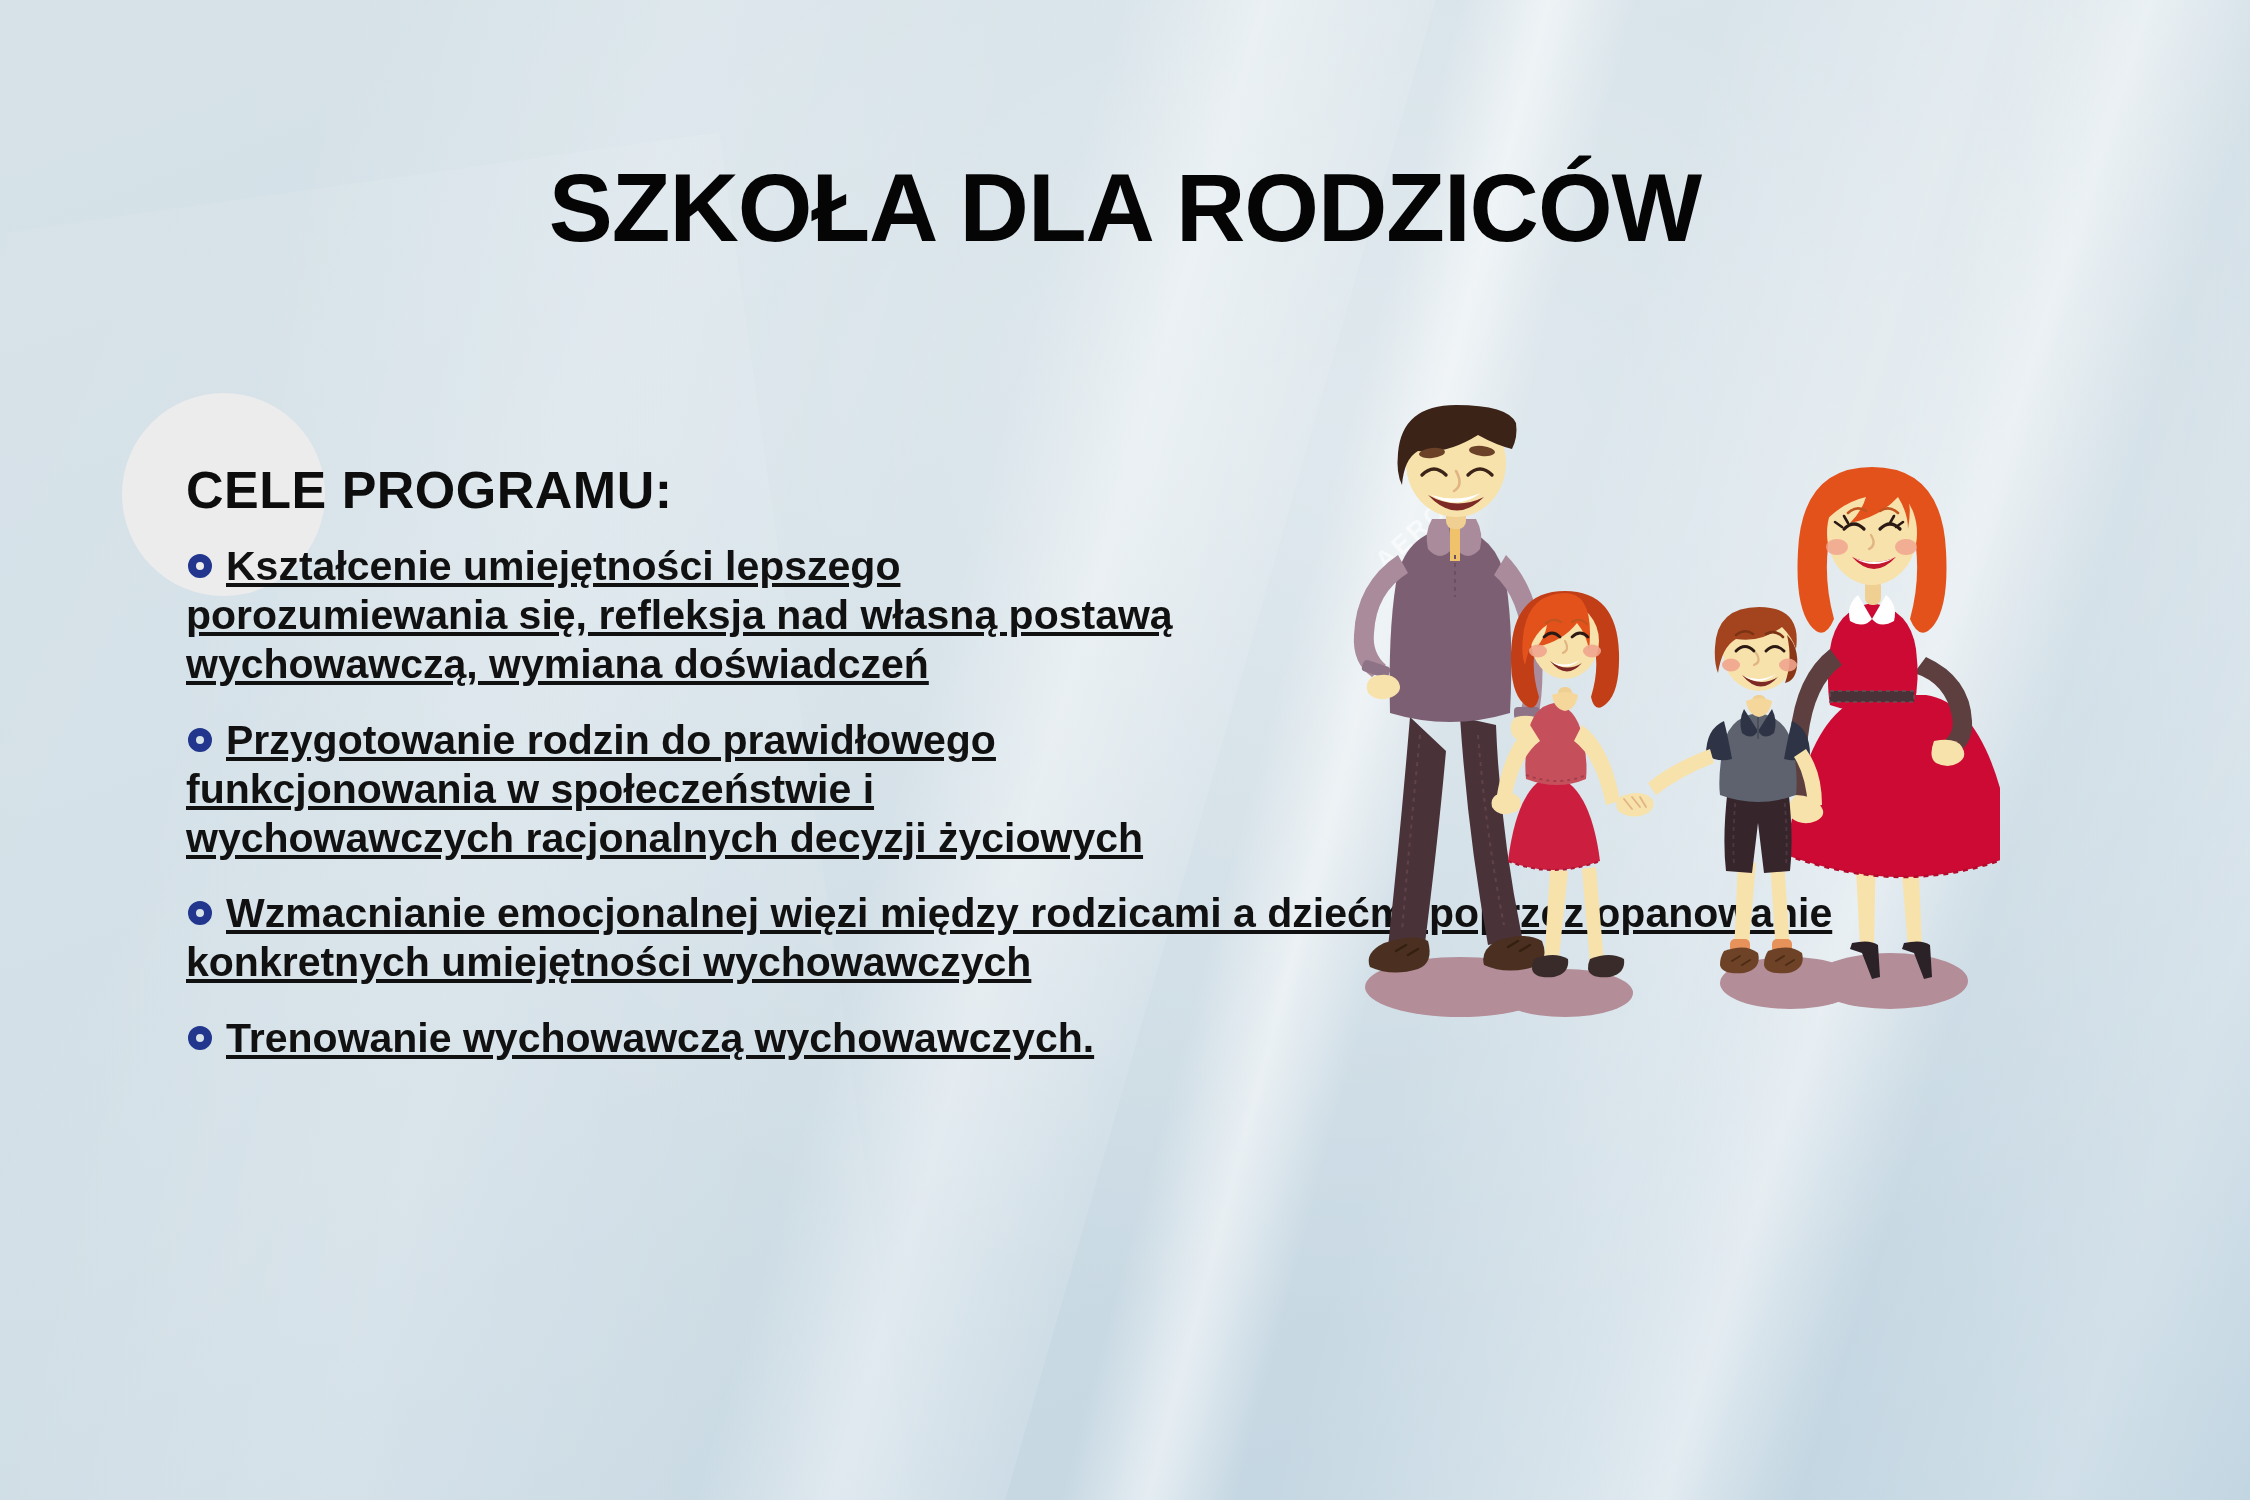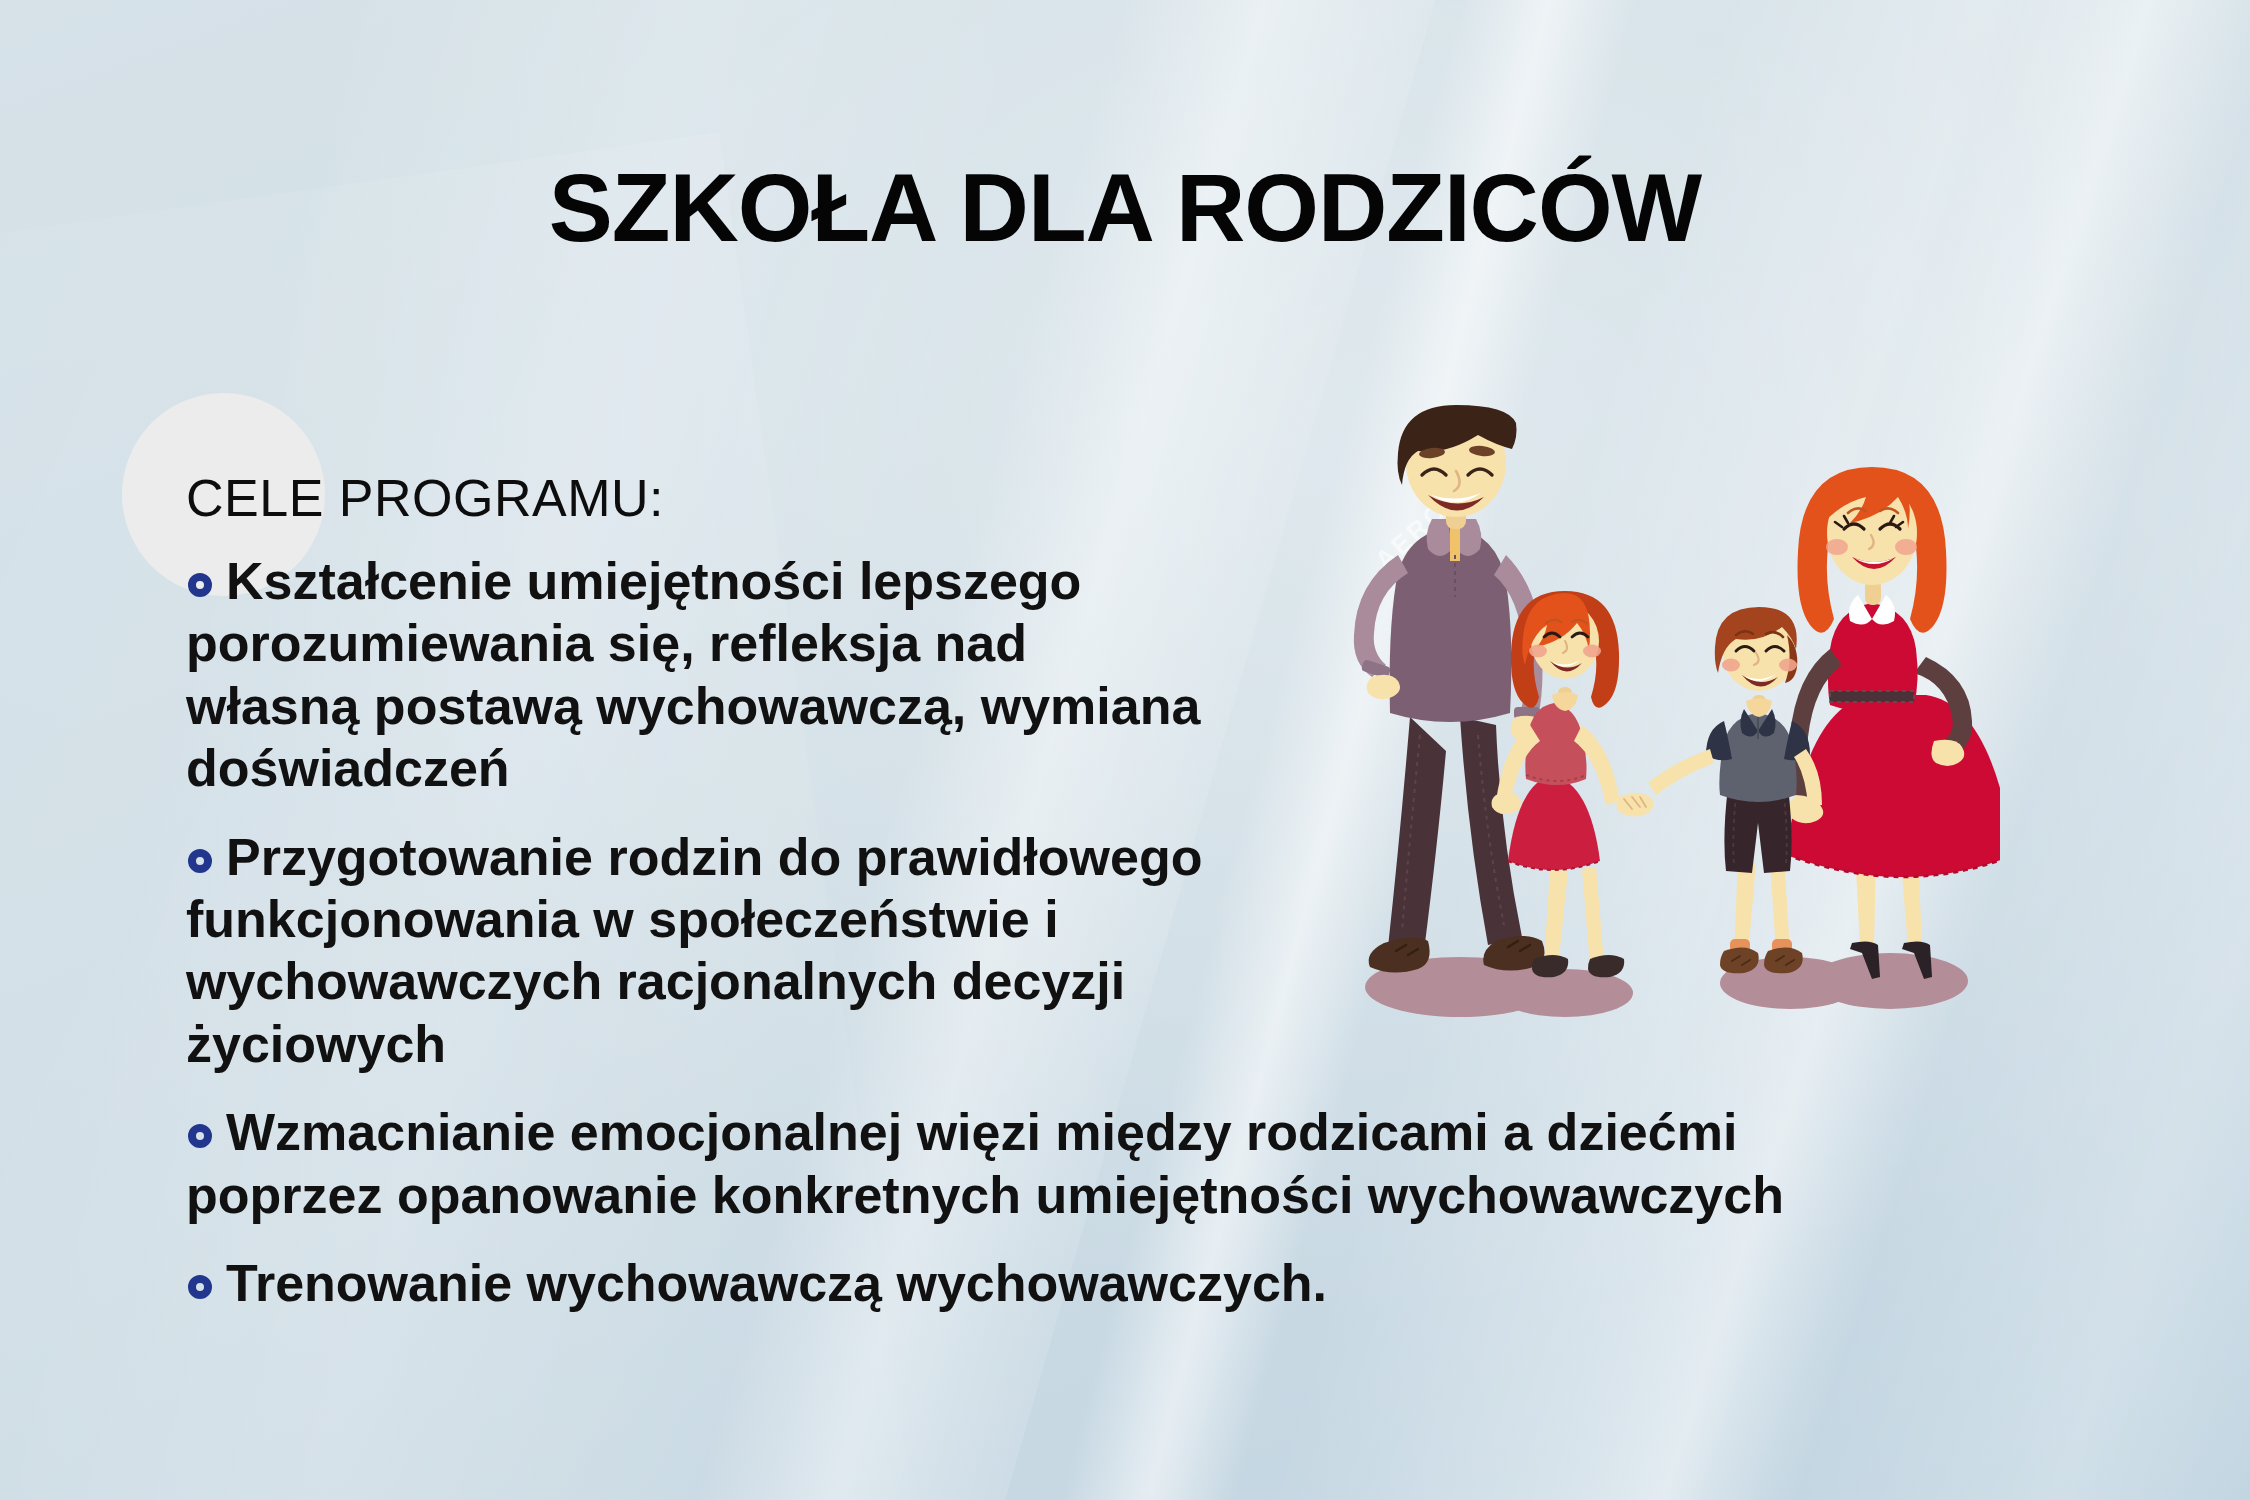--- a/index.html
+++ b/index.html
@@ -98,34 +98,35 @@
 
   
   .content {
     position: absolute;
     left: 186px;
     top: 460px;
     width: 1750px;
   }
   .section-head {
     font-size: 52px;
-    font-weight: 400;
+    font-weight: 700;
     color: #0d0d0d;
     letter-spacing: 0.5px;
-    margin: 8px 0 22px 0;
+    margin: 0 0 22px 0;
   }
   .bullet-list { margin: 0; padding: 0; list-style: none; }
   .bullet-item {
     display: block;
-    font-size: 52px;
+    font-size: 41px;
     font-weight: 700;
     color: #111111;
     line-height: 1.20;
     margin-bottom: 26px;
     max-width: 1020px;
+    text-decoration: underline;
   }
   .bullet-item.wide { max-width: 1760px; }
   .bullet-mark {
     display: inline-block;
     width: 24px; height: 24px;
     border: 8px solid #22368e;
     border-radius: 50%;
     box-sizing: border-box;
     vertical-align: 2px;
     margin-right: 14px;

